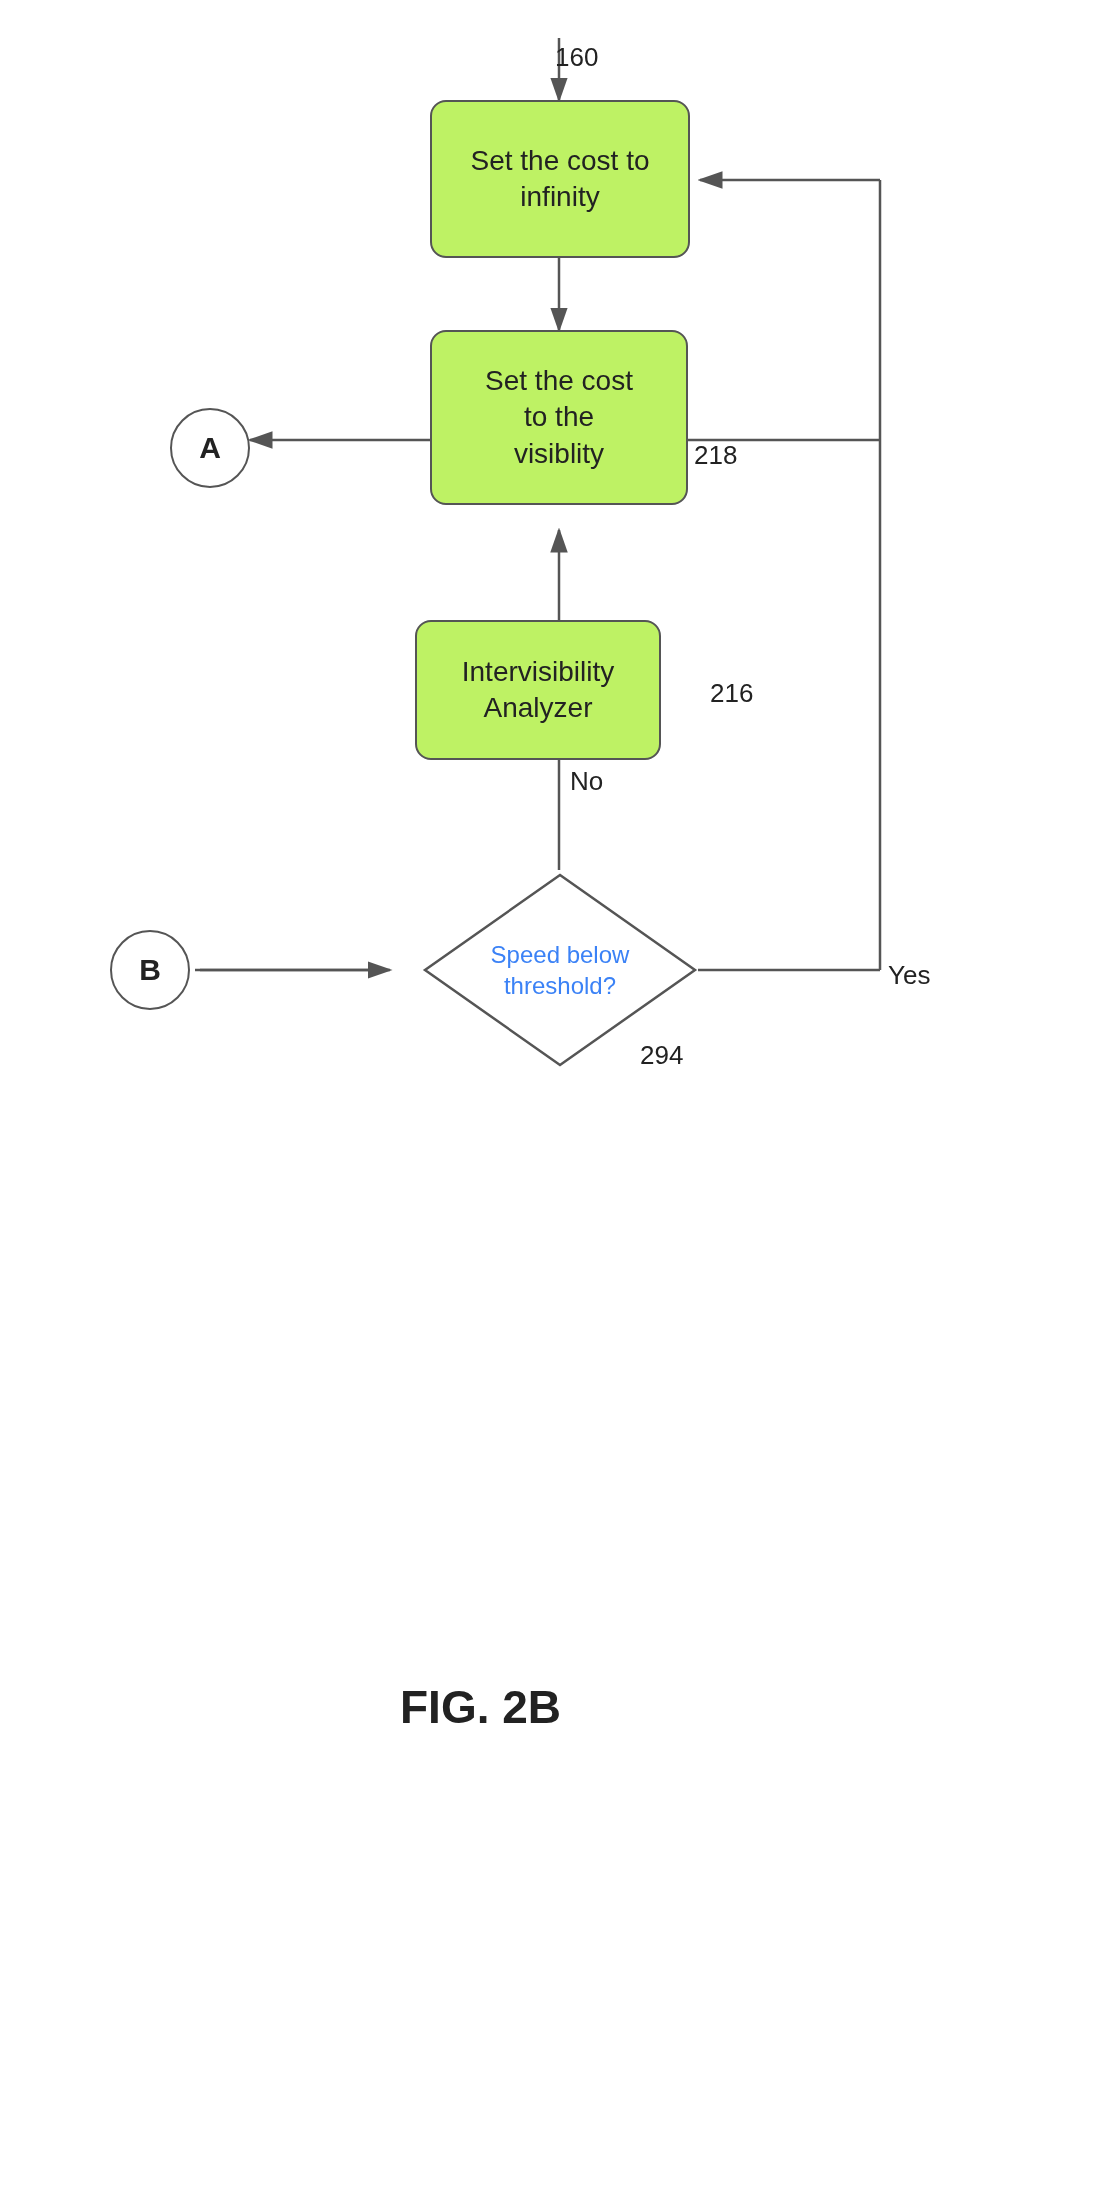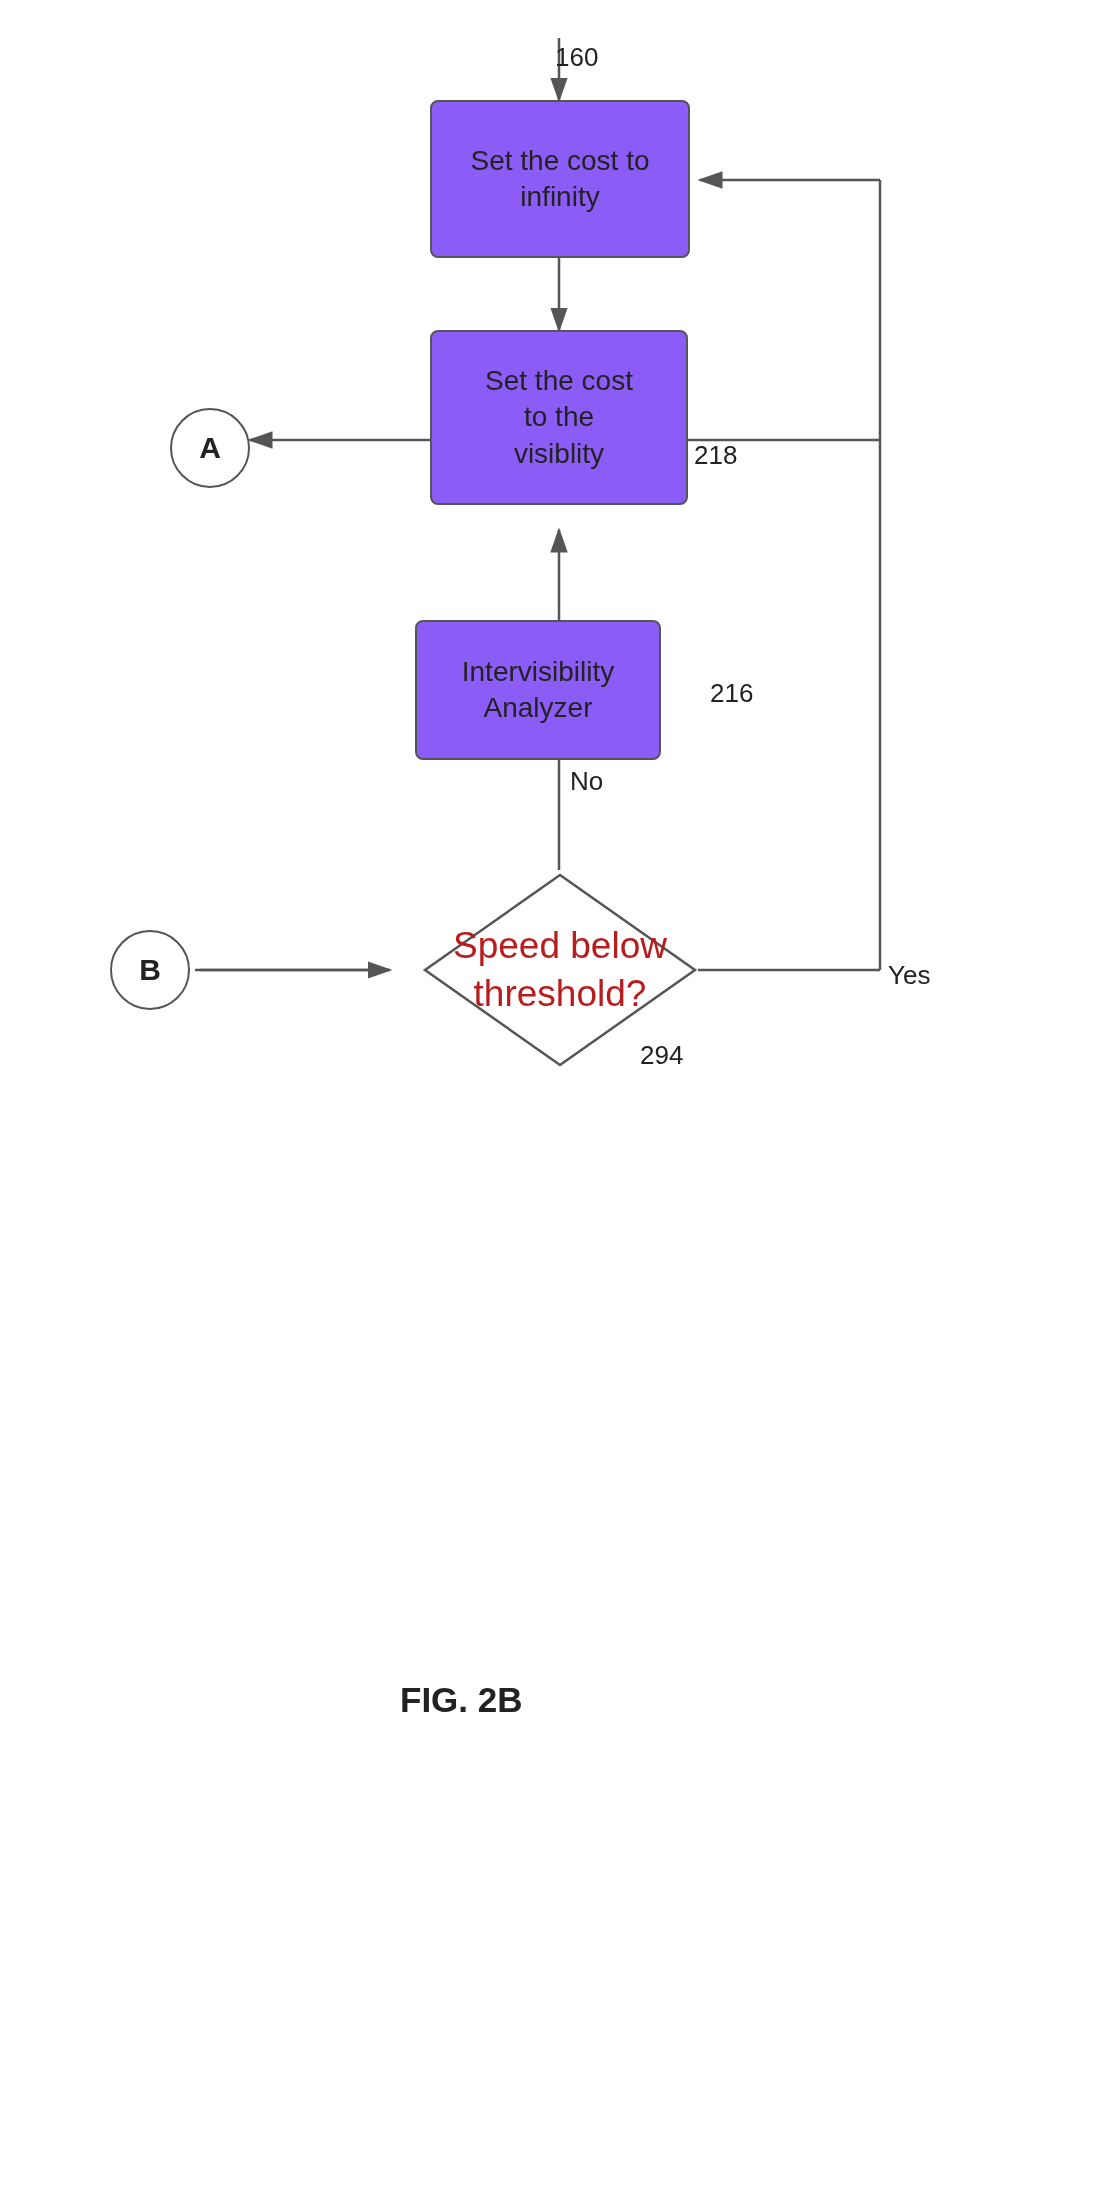--- a/index.html
+++ b/index.html
@@ -17,22 +17,22 @@
       top: 0;
       left: 0;
       width: 1118px;
       height: 2203px;
     }
 
     
     .flow-box {
       position: absolute;
       border: 2px solid #555;
-      border-radius: 8px;
-      background: #8b5cf6;
+      border-radius: 16px;
+      background: #bef264;
       display: flex;
       align-items: center;
       justify-content: center;
       text-align: center;
       font-size: 28px;
       color: #222;
       line-height: 1.3;
     }
 
     
@@ -50,22 +50,22 @@
       position: absolute;
       top: 0;
       left: 0;
       width: 100%;
       height: 100%;
     }
 
     .flow-diamond .diamond-text {
       position: relative;
       z-index: 2;
-      font-size: 37px;
-      color: #b91c1c;
+      font-size: 24px;
+      color: #3b82f6;
       line-height: 1.3;
     }
 
     
     .flow-circle {
       position: absolute;
       border: 2px solid #555;
       border-radius: 50%;
       background: #fff;
       display: flex;
@@ -79,21 +79,21 @@
     
     .label-text {
       position: absolute;
       font-size: 26px;
       color: #222;
     }
 
     
     .fig-caption {
       position: absolute;
-      font-size: 35px;
+      font-size: 46px;
       font-weight: bold;
       color: #222;
       font-family: Arial, sans-serif;
     }
 
     svg.arrows {
       position: absolute;
       top: 0;
       left: 0;
       width: 1118px;

